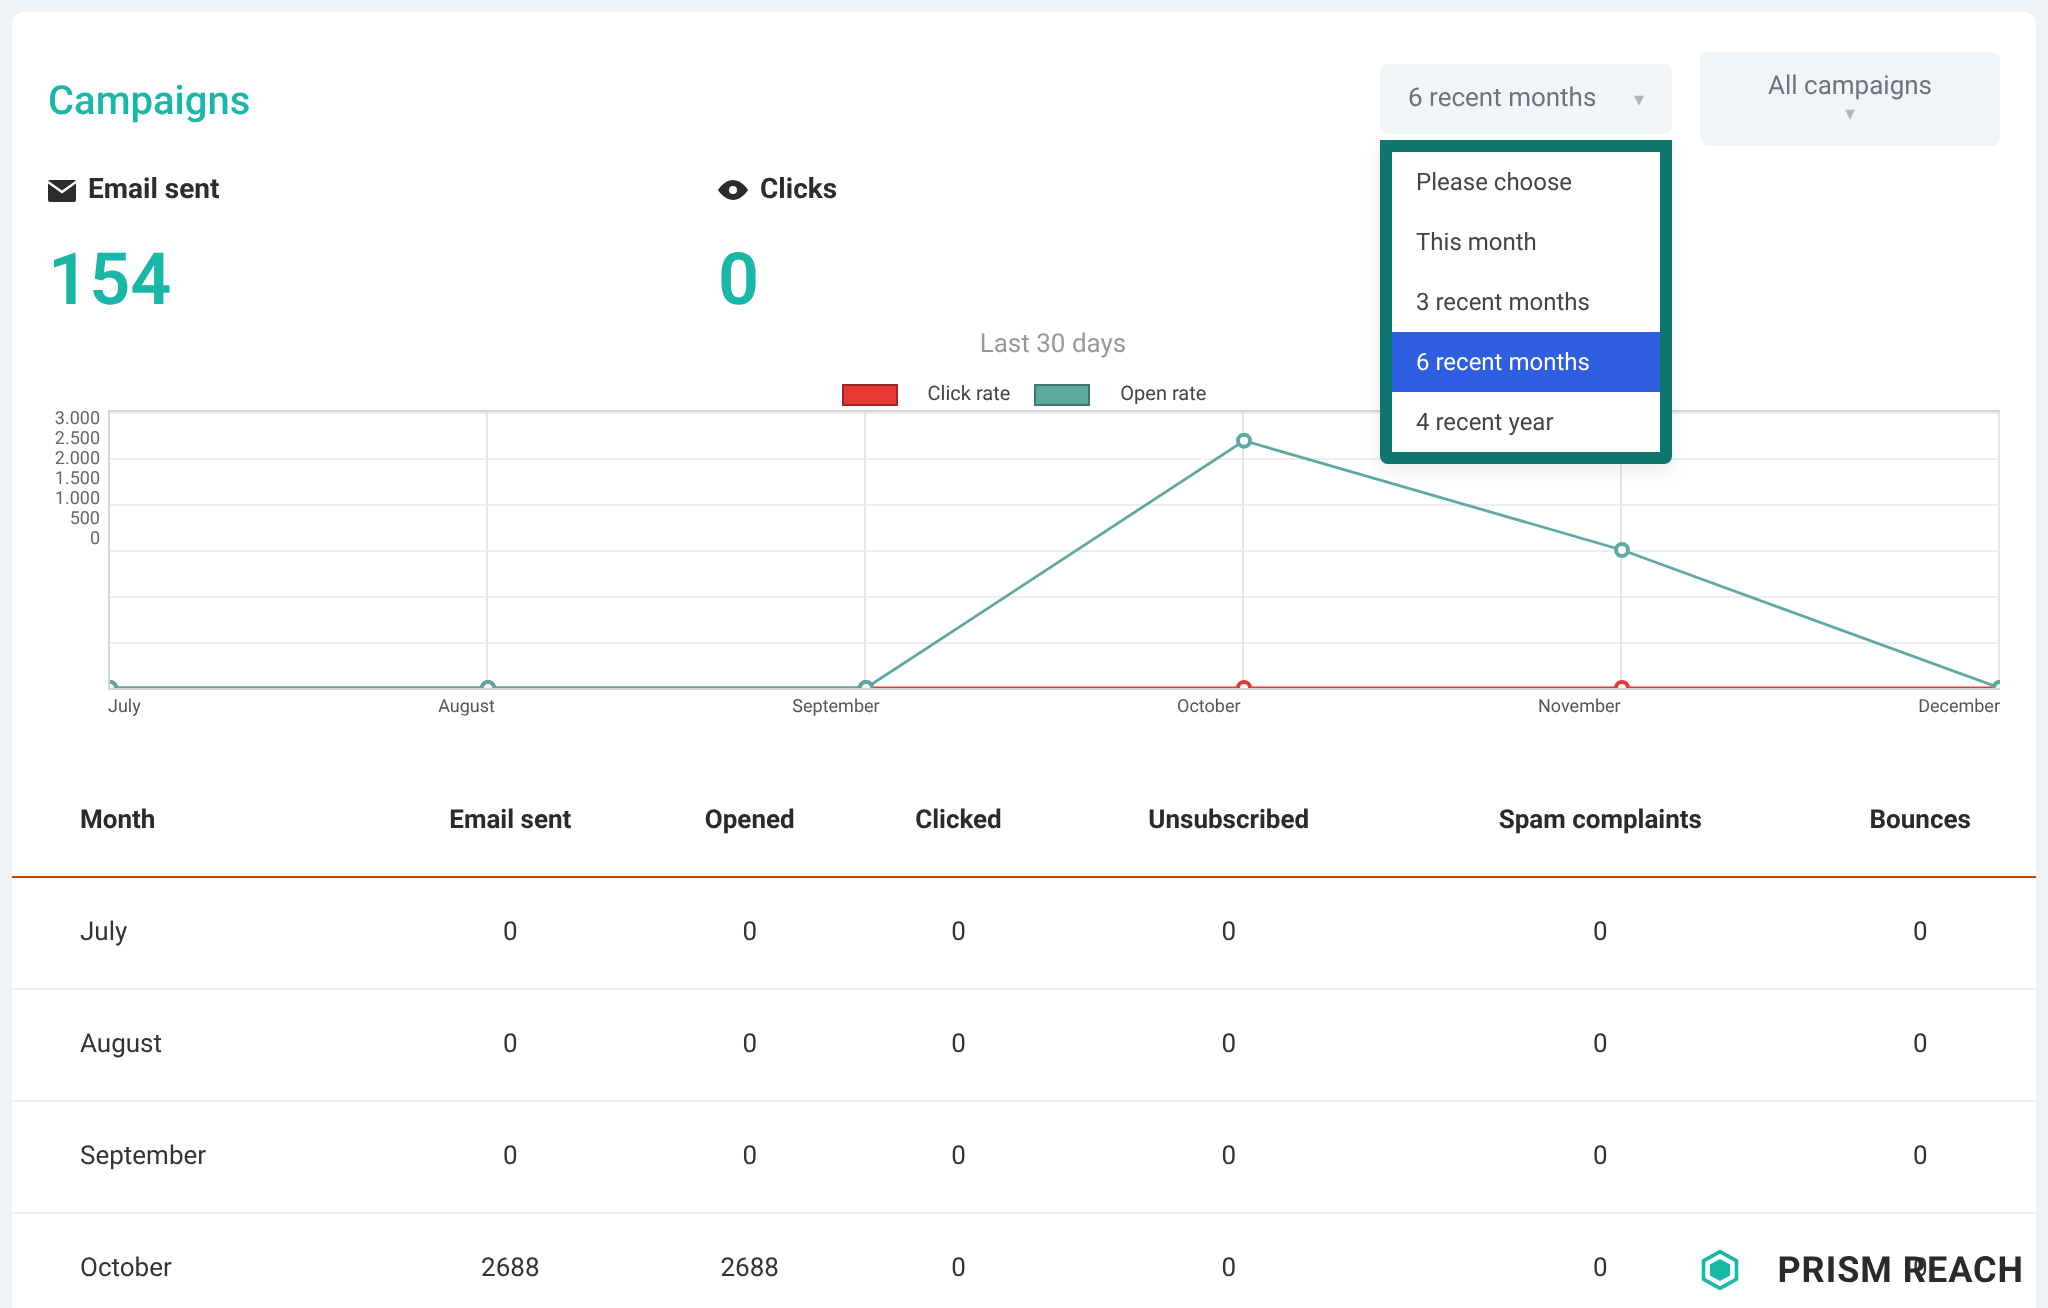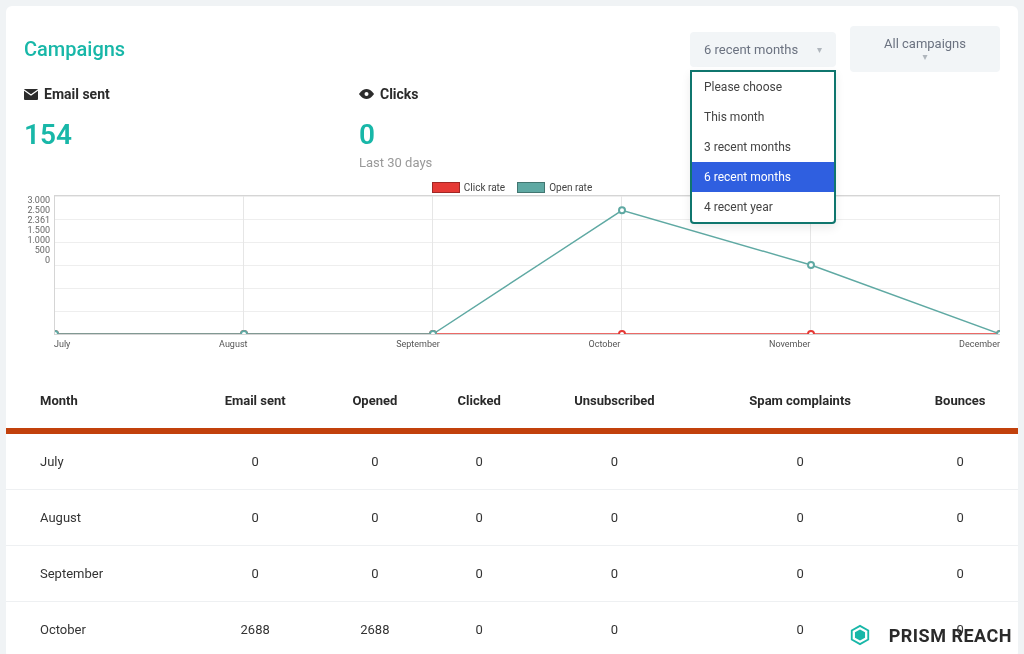--- a/index.html
+++ b/index.html
@@ -48,21 +48,21 @@
     position: relative;
   }
   .select.wide { width: 150px; flex-direction: column; }
   .chev { font-size: 10px; color: #b0b6bd; }
   .dropdown {
     position: absolute;
     top: 38px;
     left: 0;
     width: 146px;
     background: #fff;
-    border: 2px solid #0f766e;
+    border: 6px solid #0f766e;
     border-radius: 0 0 4px 4px;
     z-index: 20;
     box-shadow: 0 4px 10px rgba(0,0,0,0.08);
   }
   .dropdown-item {
     padding: 8px 12px;
     font-size: 12px;
     color: #444;
     cursor: pointer;
   }
@@ -80,37 +80,37 @@
     display: flex;
     align-items: center;
     gap: 6px;
     font-weight: 700;
     font-size: 14px;
     color: #2c2c2c;
     margin-bottom: 16px;
   }
   .stat-value {
     color: #18b7a8;
-    font-size: 28px;
+    font-size: 36px;
     font-weight: 600;
     margin-bottom: 4px;
   }
-  .stat-sub { color: #999; font-size: 13px; }
+  .stat-sub { color: #999; font-size: 13px; text-align: center; }
   .icon { display:inline-flex; }
   
   .chart-wrap { padding: 0 18px 10px 18px; position: relative; }
   .legend {
     display: flex;
     justify-content: center;
     gap: 12px;
     font-size: 10px;
     color: #444;
     margin-bottom: 2px;
   }
-  .legend-item { display:flex; gap:4px; align-items:flex-end; }
+  .legend-item { display:flex; gap:15px; align-items:flex-end; }
   .legend-swatch { width: 28px; height: 11px; border:1px solid rgba(0,0,0,.3); }
   .legend-swatch.red { background:#e53935; }
   .legend-swatch.teal { background:#5fa9a3; }
   .chart {
     position: relative;
     height: 158px;
     margin-left: 30px;
   }
   .y-labels {
     position: absolute;
@@ -144,21 +144,21 @@
   .pt { fill:#fff; stroke-width:2; }
   
   .tbl { width: 100%; border-collapse: collapse; margin-top: 10px; }
   .tbl th, .tbl td {
     text-align: center;
     padding: 20px 8px;
     font-size: 13px;
     color: #333;
   }
   .tbl th:first-child, .tbl td:first-child { text-align: left; padding-left: 34px; }
-  .tbl th { font-weight: 700; color:#2a2a2a; border-bottom: 6px solid #c2410c; }
+  .tbl th { font-weight: 700; color:#2a2a2a; border-bottom: 1px solid #c2410c; }
   .tbl tbody tr { border-bottom: 1px solid #eef0f2; }
   
   .brand {
     position: absolute;
     right: 12px;
     bottom: 8px;
     display:flex;
     align-items:center;
     gap:18px;
     font-weight:700;
@@ -240,21 +240,21 @@
       </div>
       <div class="legend-item">
         <span class="legend-swatch teal"></span>
         <span>Open rate</span>
       </div>
     </div>
     <div class="chart">
       <div class="y-labels">
         <span>3.000</span>
         <span>2.500</span>
-        <span>2.361</span>
+        <span>2.000</span>
         <span>1.500</span>
         <span>1.000</span>
         <span>500</span>
         <span>0</span>
       </div>
       <div class="plot">
         <svg class="lines" id="chart-svg" viewBox="0 0 100 100" preserveAspectRatio="none">
             <path d="M0,100 L20,100 L40,100 L60,100 L80,100 L100,100 " stroke="#e53935" stroke-width="1.4" fill="none" vector-effect="non-scaling-stroke"></path>
             <path d="M0,100 L20,100 L40,100 L60,10.399999999999991 L80,50 L100,100 " stroke="#5fa9a3" stroke-width="1.4" fill="none" vector-effect="non-scaling-stroke"></path>
           </svg>

